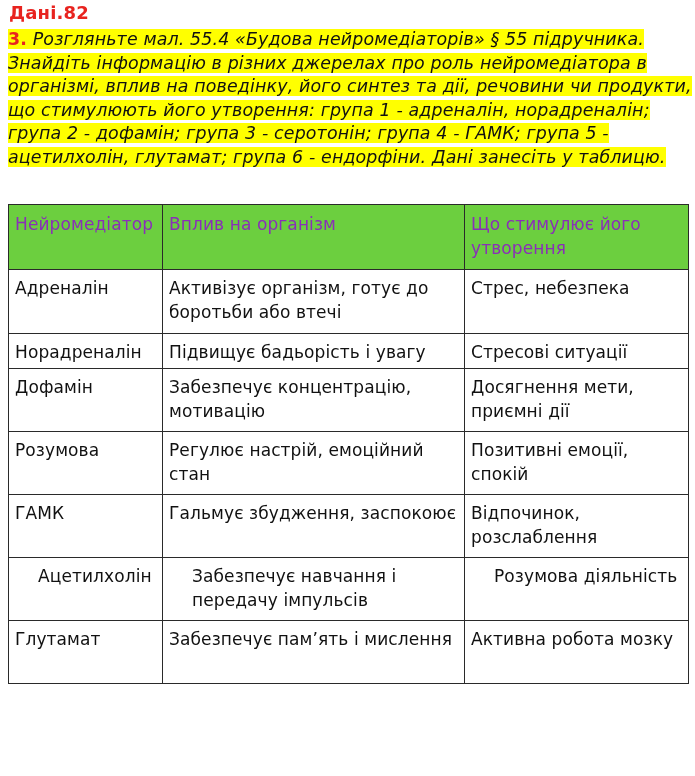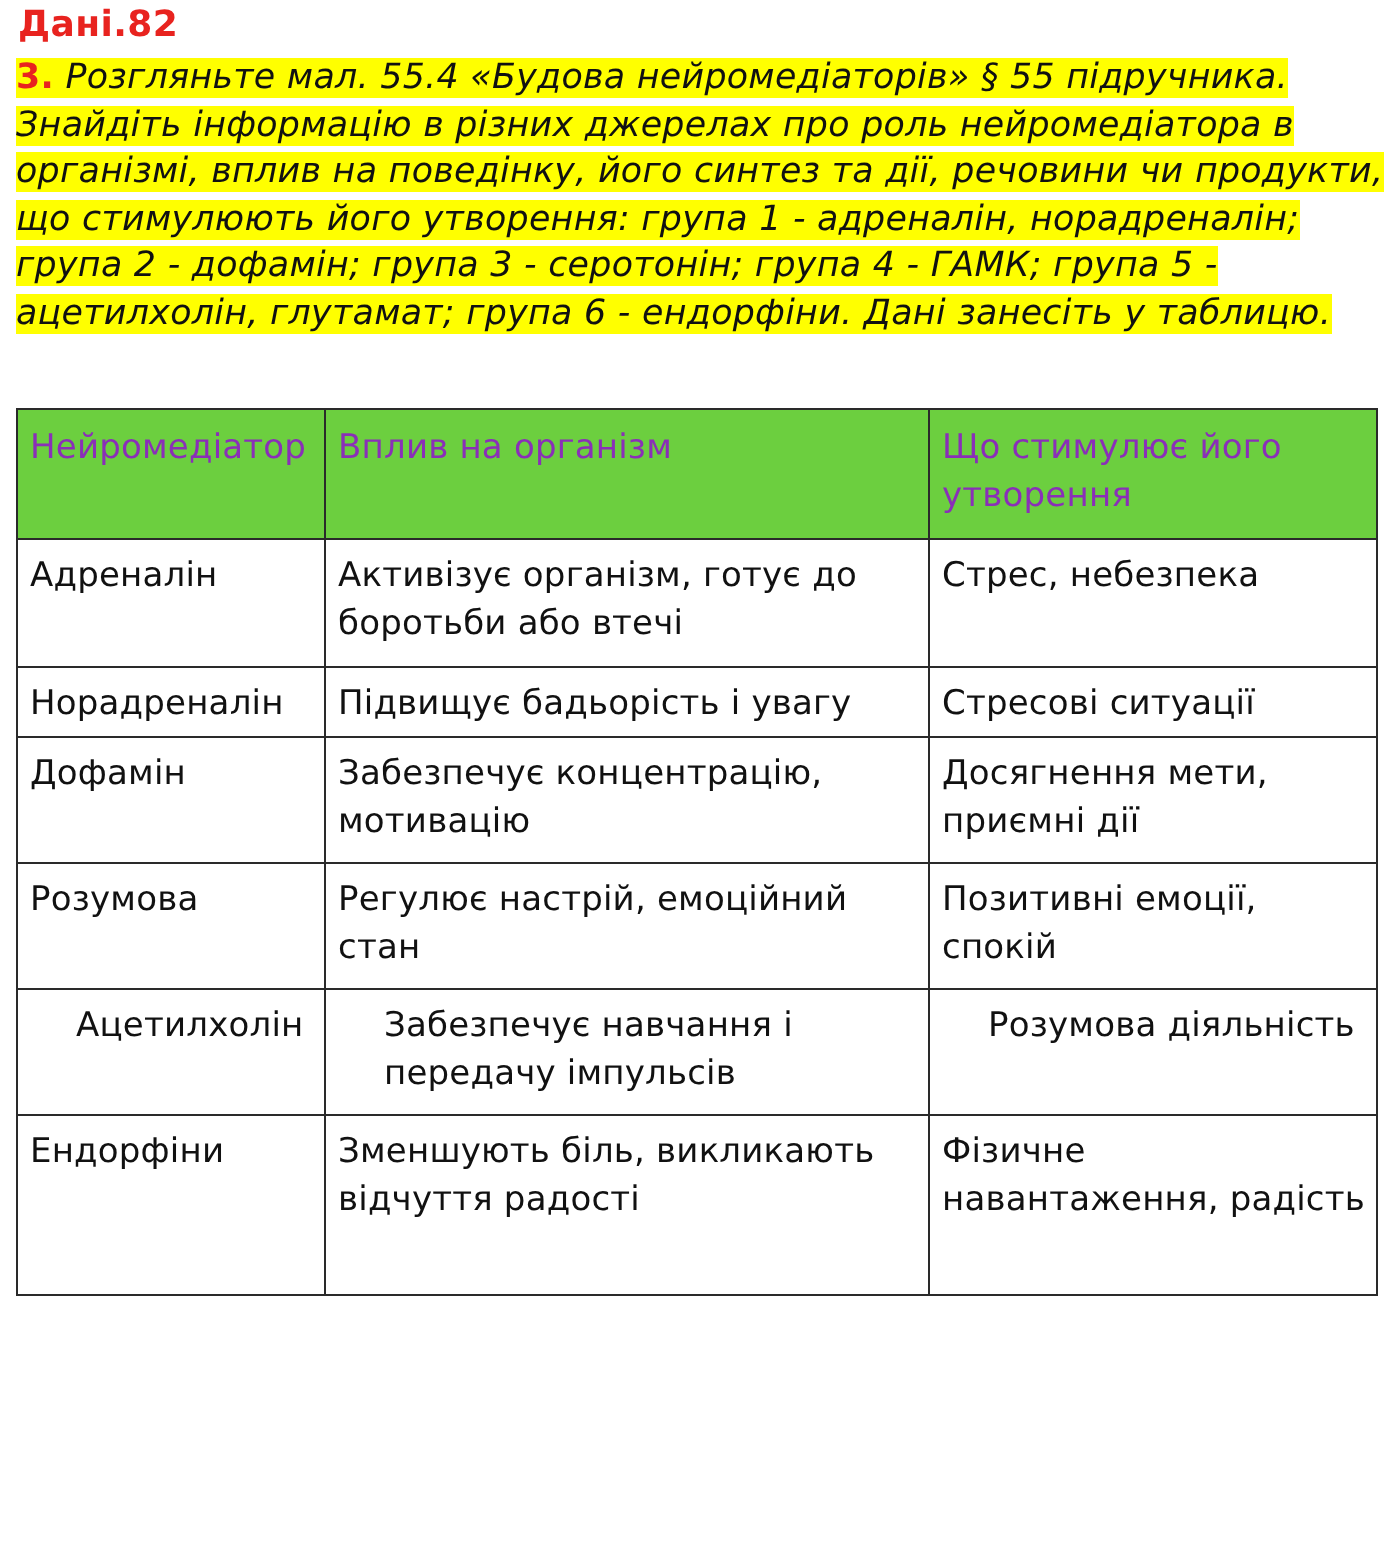--- a/index.html
+++ b/index.html
@@ -116,24 +116,29 @@
     <tr class="r3">
       <td>Дофамін</td>
       <td>Забезпечує концентрацію, мотивацію</td>
       <td>Досягнення мети, приємні дії</td>
     </tr>
     <tr class="r4">
       <td>Розумова</td>
       <td>Регулює настрій, емоційний стан</td>
       <td>Позитивні емоції, спокій</td>
     </tr>
+    <tr class="r5">
+      <td>ГАМК</td>
+      <td>Гальмує збудження, заспокоює</td>
+      <td>Відпочинок, розслаблення</td>
+    </tr>
     <tr class="r6">
       <td>Ацетилхолін</td>
       <td>Забезпечує навчання і передачу імпульсів</td>
       <td>Розумова діяльність</td>
     </tr>
-    <tr class="r8">
-      <td>Ендорфіни</td>
-      <td>Зменшують біль, викликають відчуття радості</td>
-      <td>Фізичне навантаження, радість</td>
+    <tr class="r7">
+      <td>Глутамат</td>
+      <td>Забезпечує пам’ять і мислення</td>
+      <td>Активна робота мозку</td>
     </tr>
   </tbody>
 </table>
 
 </body></html>

